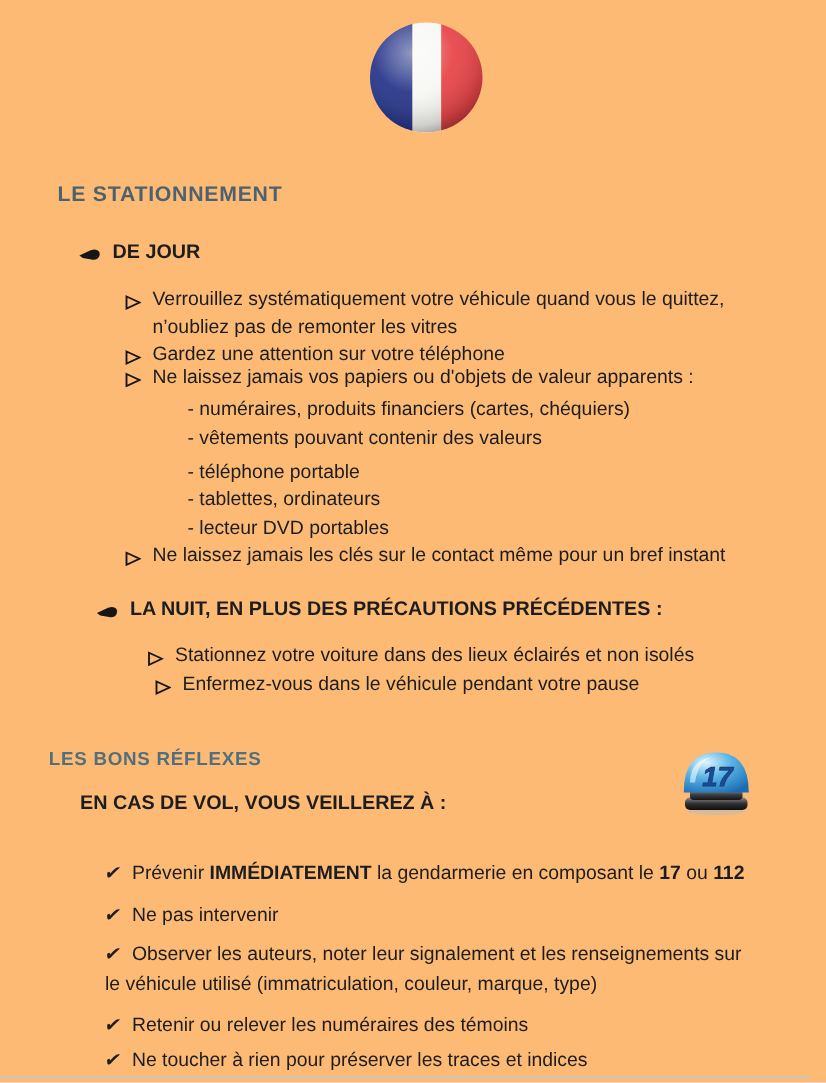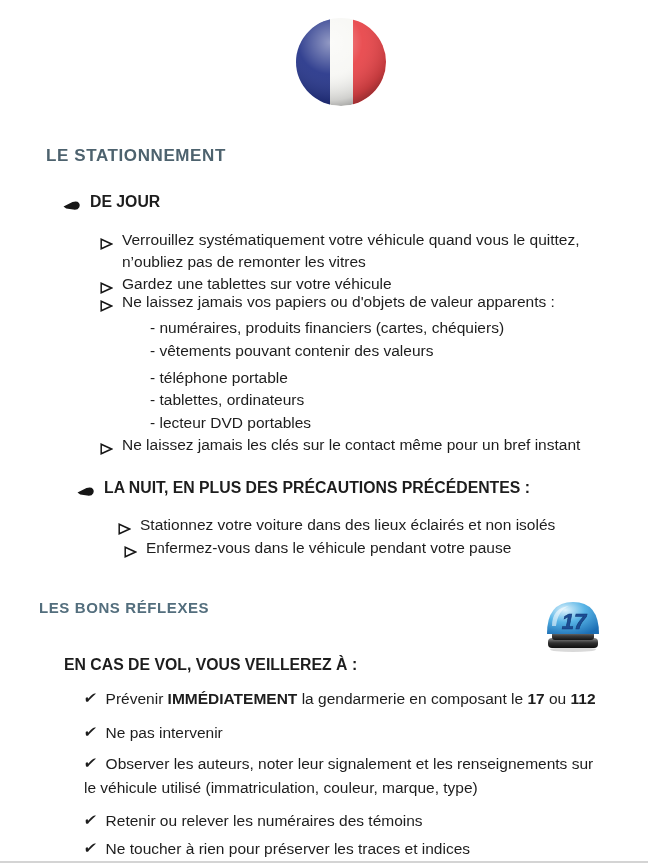--- a/index.html
+++ b/index.html
@@ -1,37 +1,37 @@
 <!DOCTYPE html>
 <html style="--heading1: #4d626e; --heading2: #536e7d; --text: #1d1d1d; --flag-blue: #27368a; --flag-white: #f7f7f4; --flag-red: #e84549; --siren-dome: #3f9ad8; --siren-number: #1c4c94;"><head>
 <meta charset="utf-8">
 <style>
   html,body{margin:0;padding:0;background:#e9e9e9;}
   .page{
     position:relative;
     width:661px;height:866px;
     margin:0 auto;
-    background:#ffffff;
+    background:#fdba74;
     font-family:"Liberation Sans",sans-serif;
     color:var(--text,#1d1d1d);
     overflow:hidden;
   }
   .abs{position:absolute;}
   .h-title{
     position:absolute;
     font-weight:bold;
     letter-spacing:.6px;
     white-space:nowrap;
   }
   .h1{color:var(--heading1,#4d626e);font-size:17px;}
   .h2{color:var(--heading2,#536e7d);font-size:15px;}
   .row{
     position:absolute;
     display:flex;
-    align-items:flex-end;
+    align-items:center;
     gap:9px;
     font-size:15.5px;
     line-height:21px;
     white-space:nowrap;
   }
   .row .txt{display:inline-block;}
   .bold{font-weight:bold;}
   .label-bold{font-weight:bold;font-size:15.8px;}
   .arrow-icon{flex:0 0 auto;margin-top:4px;}
   .hand-icon{flex:0 0 auto;margin-top:5px;}
@@ -92,21 +92,21 @@
     <span class="txt">Verrouillez systématiquement votre véhicule quand vous le quittez,</span>
   </div>
   <div class="row" style="left:122px;top:251px">
     <span class="txt">n’oubliez pas de remonter les vitres</span>
   </div>
 
   <div class="row" style="left:100px;top:273px">
     <svg class="arrow-icon" width="13" height="12" viewBox="0 0 13 12">
       <path d="M1.2 1.2 L11.6 6 L1.2 10.8 Z" fill="none" stroke="#161616" stroke-width="1.5"></path>
     </svg>
-    <span class="txt">Gardez une tablettes sur votre véhicule</span>
+    <span class="txt">Gardez une attention sur votre téléphone</span>
   </div>
 
   <div class="row" style="left:100px;top:291px">
     <svg class="arrow-icon" width="13" height="12" viewBox="0 0 13 12">
       <path d="M1.2 1.2 L11.6 6 L1.2 10.8 Z" fill="none" stroke="#161616" stroke-width="1.5"></path>
     </svg>
     <span class="txt">Ne laissez jamais vos papiers ou d'objets de valeur apparents :</span>
   </div>
 
   <div class="row" style="left:150px;top:317px">
@@ -173,21 +173,21 @@
       </linearGradient>
     </defs>
     <ellipse cx="33" cy="56.5" rx="23" ry="2.5" fill="#b9b9b9" opacity="0.55"></ellipse>
     <rect x="8" y="45" width="50" height="10" rx="4" fill="url(#gBase2)"></rect>
     <rect x="12" y="38" width="42" height="9" rx="3" fill="url(#gBase)"></rect>
     <path d="M7 41 Q7 9 33 9 Q59 9 59 41 Z" fill="url(#gDome)"></path>
     <path d="M12 33 Q12 15 29 13 Q18 17 16 33 Z" fill="#ffffff" opacity="0.55"></path>
     <text x="34" y="36" text-anchor="middle" font-size="22" font-weight="bold" font-style="italic" font-family="Liberation Sans, sans-serif" style="fill:var(--siren-number,#1c4c94)" stroke="#123a75" stroke-width="0.6">17</text>
   </svg>
 
-  <div class="row" style="left:64px;top:654px">
+  <div class="row" style="left:64px;top:632px">
     <span class="txt label-bold">EN CAS DE VOL, VOUS VEILLEREZ À :</span>
   </div>
 
   <div class="row" style="left:84px;top:688px">
     <span class="check-icon">✔</span>
     <span class="txt"><span>Prévenir </span><span class="bold">IMMÉDIATEMENT</span><span> la gendarmerie en composant le </span><span class="bold">17</span><span> ou </span><span class="bold">112</span></span>
   </div>
 
   <div class="row" style="left:84px;top:722px">
     <span class="check-icon">✔</span>

